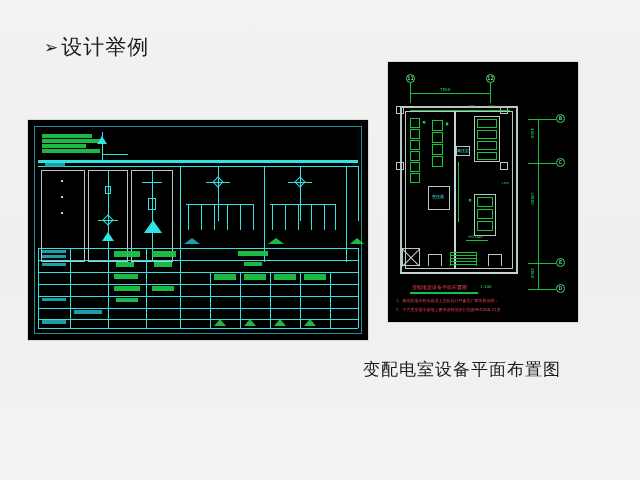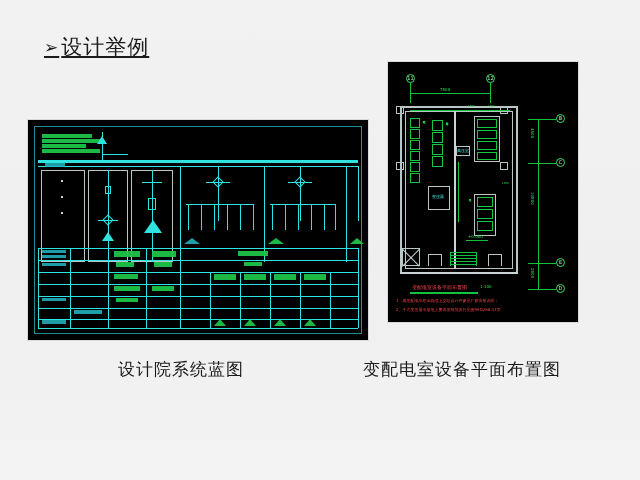--- a/index.html
+++ b/index.html
@@ -23,21 +23,20 @@
   
   .slide-title {
     position: absolute;
     left: 44px;
     top: 33px;
     font-size: 21px;
     color: #1c1c1c;
     letter-spacing: 1px;
     white-space: nowrap;
     font-family: "Liberation Serif", "DejaVu Serif", serif;
-    text-decoration: underline;
   }
   .slide-title .bullet {
     font-size: 17px;
     margin-right: 2px;
     position: relative;
     top: -1px;
   }
 
   
   .cad {
@@ -350,16 +349,15 @@
     <div class="txtG" style="left:80px; top:173px; font-size:4px;">+0.000</div>
 
     <div class="txtR" style="left:24px; top:222px; font-size:5px;">变配电室设备平面布置图</div>
     <div class="txtG" style="left:92px; top:223px; font-size:4px;">1:100</div>
     <div class="lnG h1" style="left:22px; top:230px; width:68px; height:2px;"></div>
 
     <div class="txtR" style="left:8px; top:236px; font-size:4px;">1、高压配电水柜出线端上交给设计件参见厂家安装说明；</div>
     <div class="txtR" style="left:8px; top:245px; font-size:4px;">2、干式变压器水接地上要求按规范执行见图99D268.31页</div>
   </div>
 
-  <div class="cap" id="cap-left">设计院系统蓝图</div>
   <div class="cap" id="cap-right">变配电室设备平面布置图</div>
 
 </div>
 
 </body></html>

